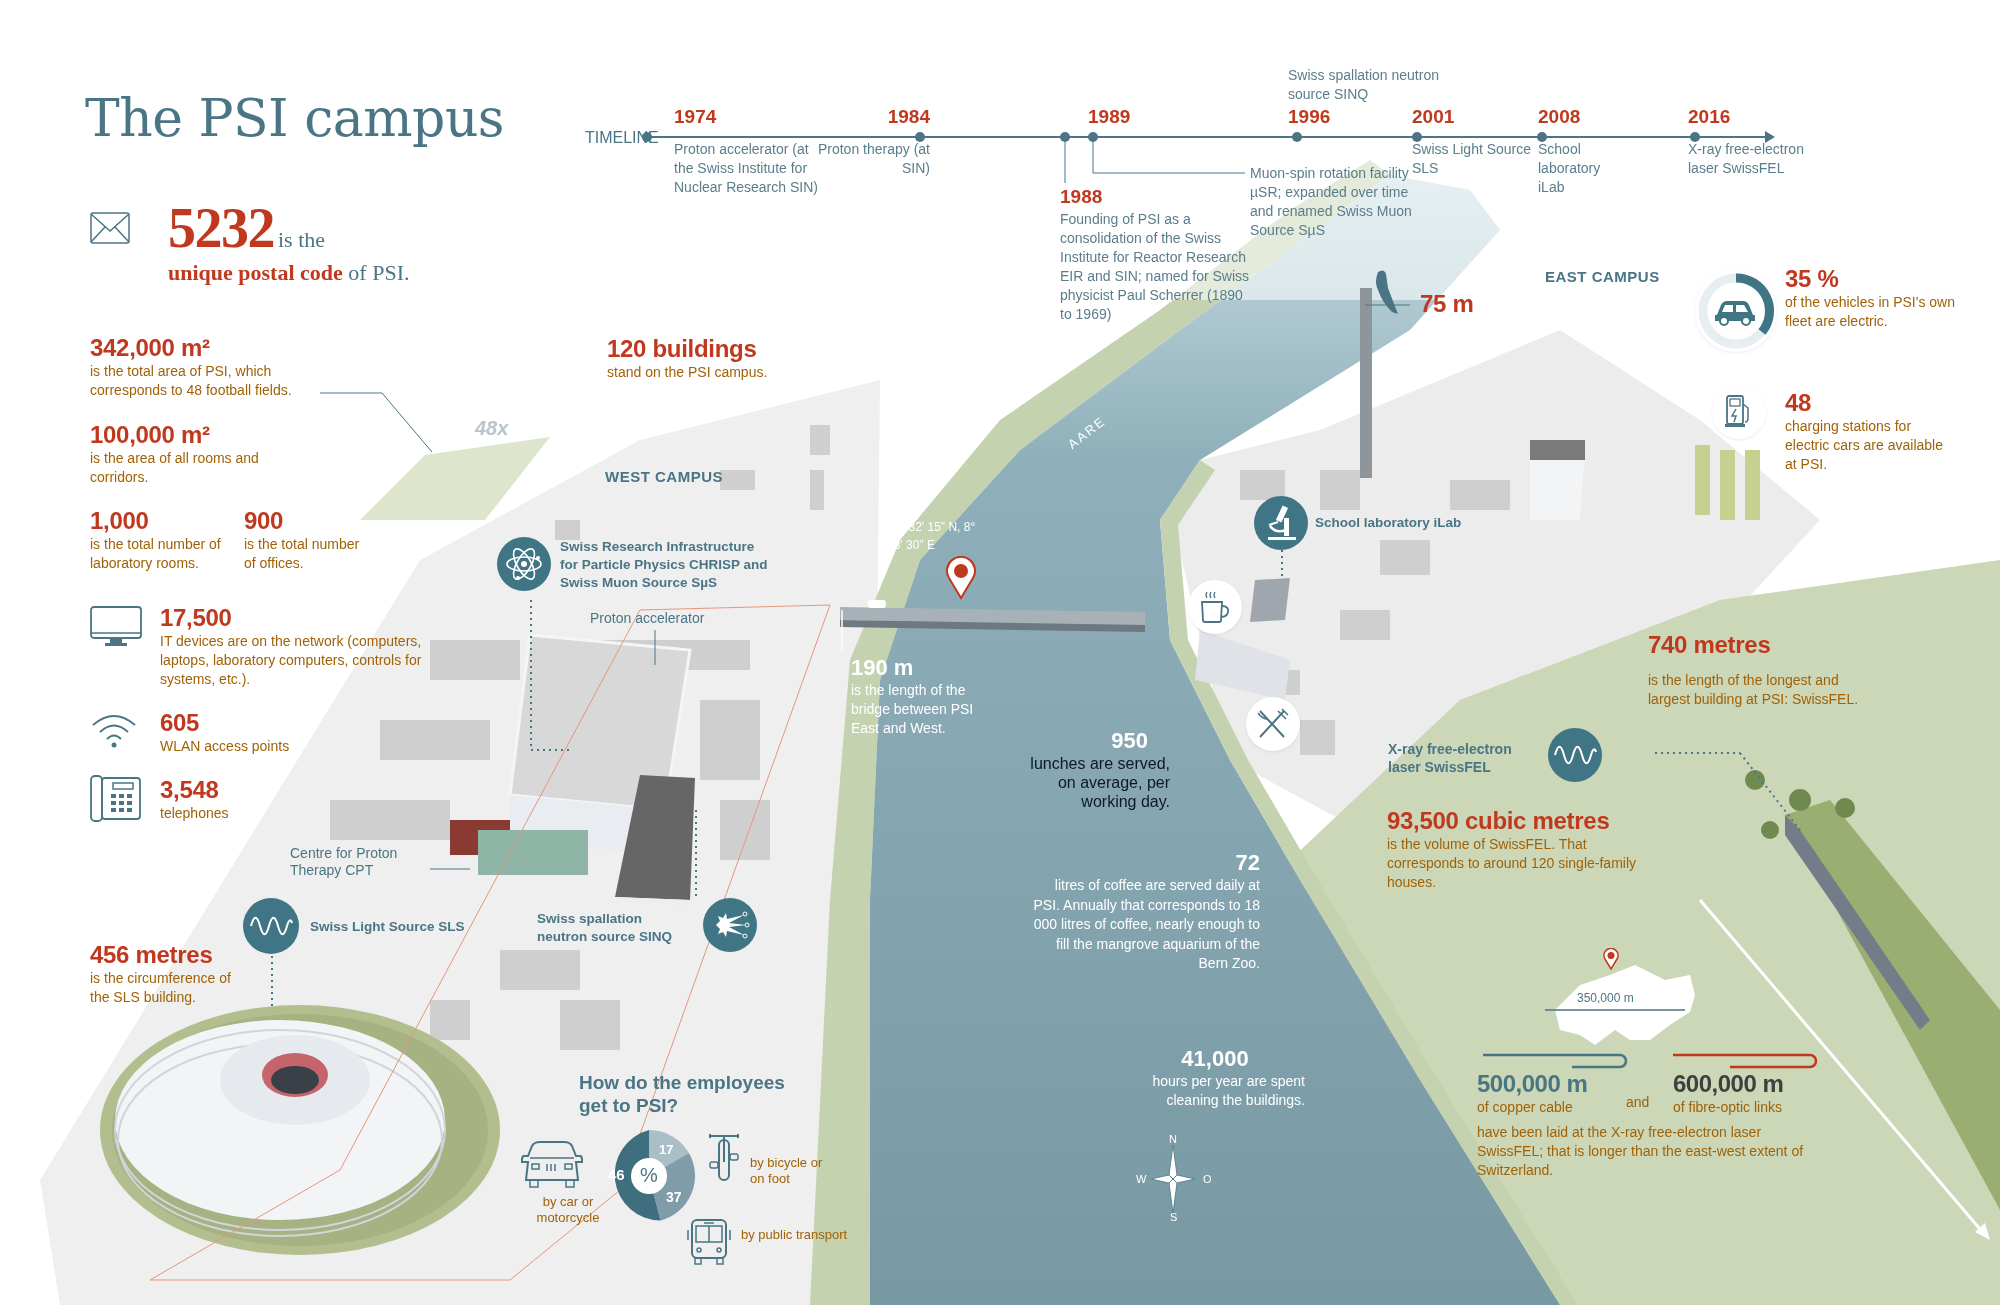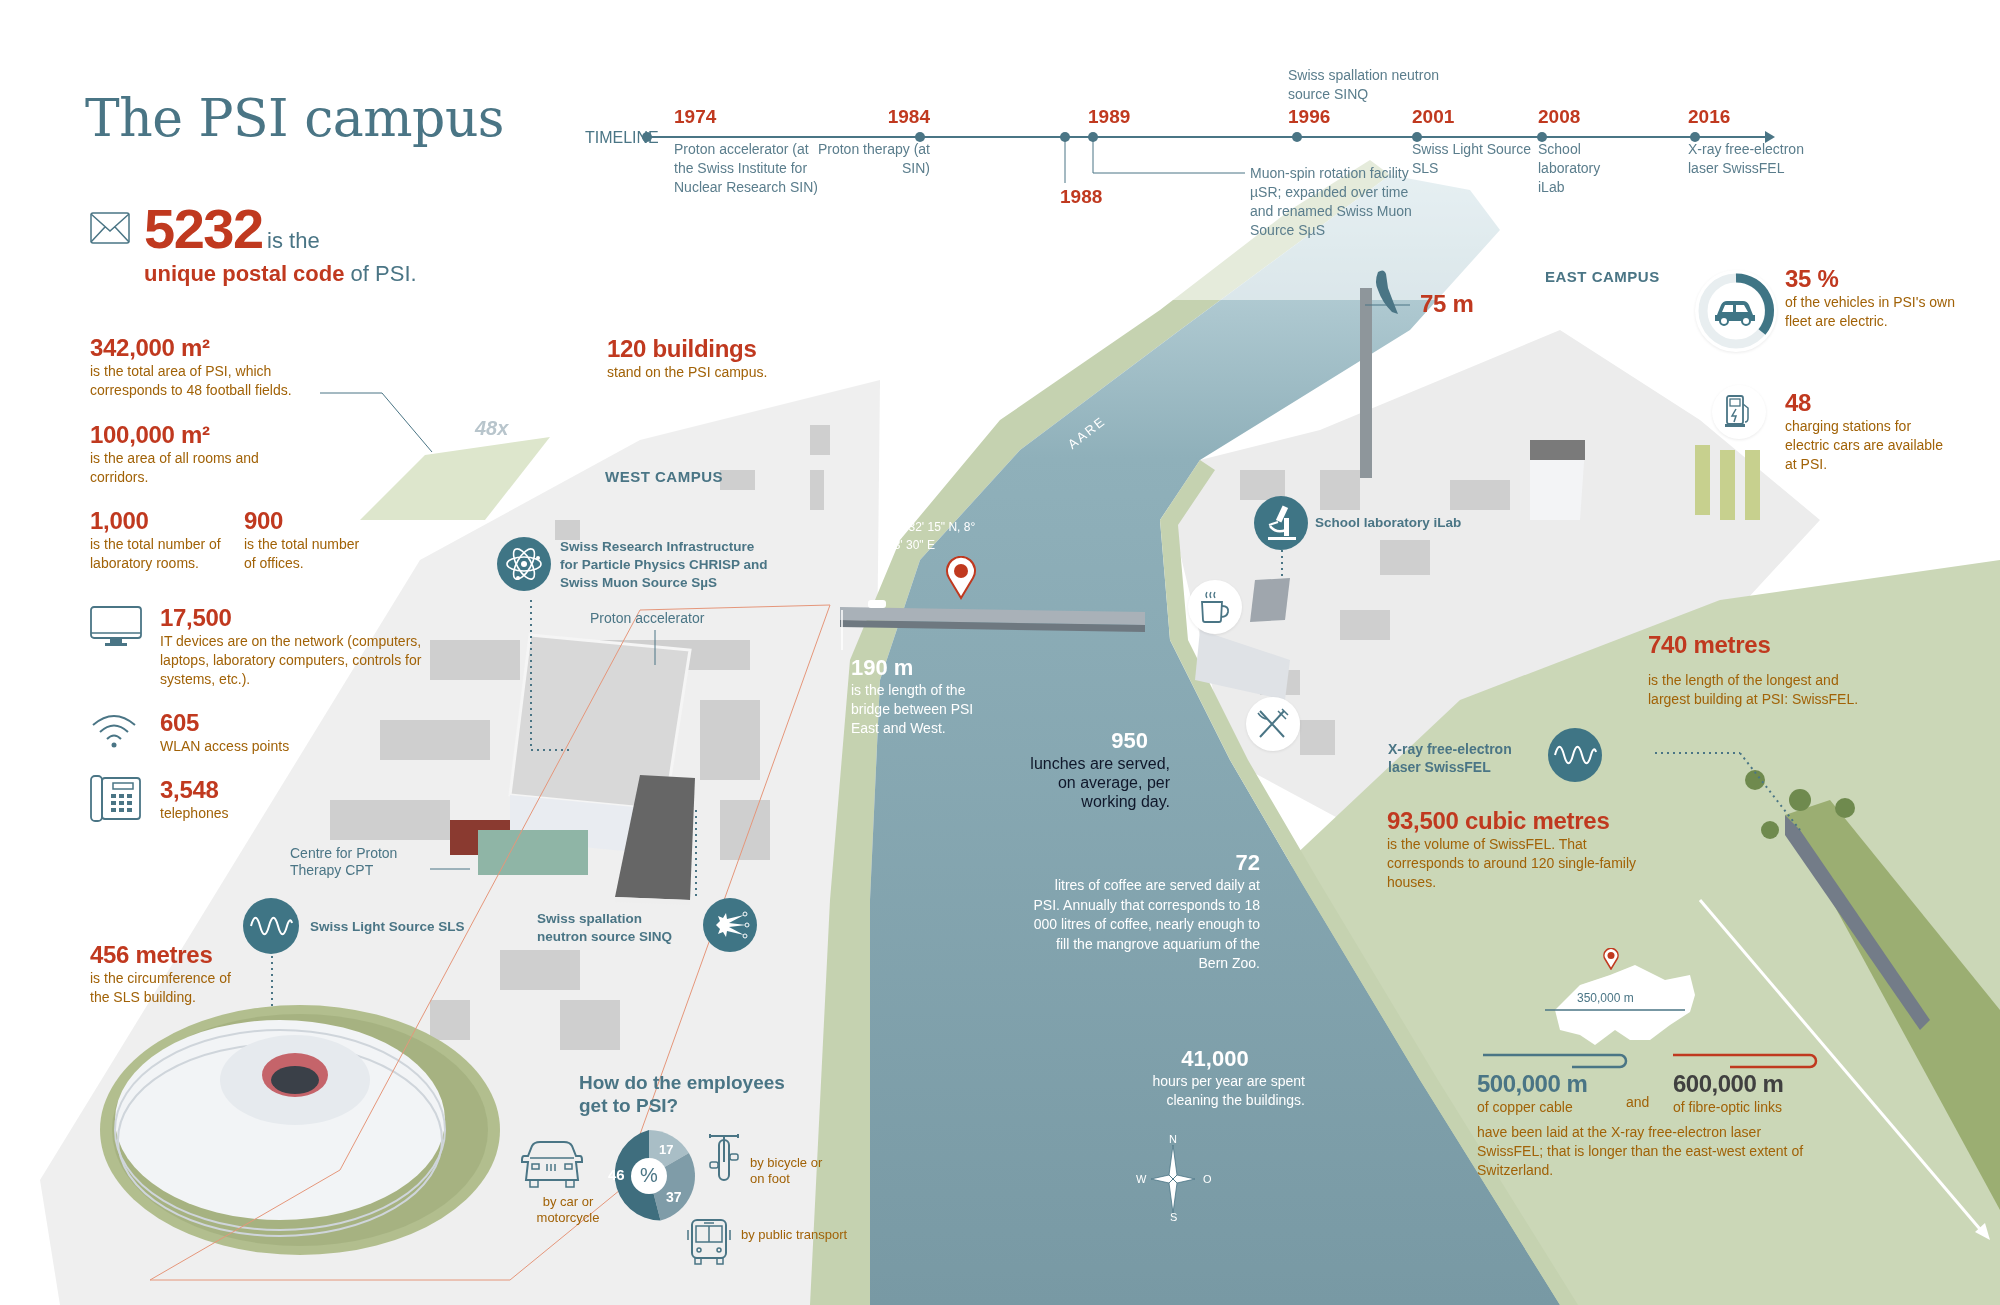--- a/index.html
+++ b/index.html
@@ -151,21 +151,21 @@
 </svg>
 
 <h1 class="abs serif teal" style="left:85px;top:88px;font-size:52px;font-weight:normal;color:#4a7585;letter-spacing:-0.5px;">The PSI campus</h1>
 
 <div class="abs" style="left:90px;top:212px;">
   <svg width="40" height="32" viewBox="0 0 40 32">
       <rect x="1" y="1" width="38" height="30" rx="2" fill="none" stroke="#4a7585" stroke-width="1.5"></rect>
       <path d="M1,2 L20,19 L39,2 M1,30 L15,15 M39,30 L25,15" fill="none" stroke="#4a7585" stroke-width="1.5"></path>
     </svg>
 </div>
-<div class="abs" style="left:144px;top:196px;">
+<div class="abs" style="left:168px;top:196px;font-family:Liberation Serif, serif;">
   <span style="font-size:56px;font-weight:bold;color:#c0391f;letter-spacing:-1.5px;">5232</span>
   <span style="font-size:22px;color:#4a7585;">is the</span>
   <div style="font-size:22px;margin-top:0px;">
     <span style="color:#c0391f;font-weight:bold;">unique postal code</span>
     <span style="color:#4a7585;">of PSI.</span>
   </div>
 </div>
 
 <div class="abs" style="left:0;top:0;width:2000px;height:360px;">
   <span class="abs" style="left:585px;top:129px;font-size:16px;color:#4a7585;">TIMELINE</span>
@@ -193,20 +193,21 @@
     <div class="tl-text" style="margin-top:12px;">Proton accelerator (at the Swiss Institute for Nuclear Research SIN)</div>
   </div>
 
   <div class="abs" style="left:800px;top:106px;width:130px;text-align:right;">
     <div class="tl-year" style="text-align:right;padding-right:0;">1984</div>
     <div class="tl-text" style="margin-top:12px;">Proton therapy (at SIN)</div>
   </div>
 
   <div class="abs" style="left:1060px;top:186px;width:190px;">
     <div class="tl-year">1988</div>
+    <div class="tl-text" style="margin-top:2px;">Founding of PSI as a consolidation of the Swiss Institute for Reactor Research EIR and SIN; named for Swiss physicist Paul Scherrer (1890 to 1969)</div>
   </div>
 
   <div class="abs" style="left:1088px;top:106px;">
     <div class="tl-year">1989</div>
   </div>
   <div class="abs tl-text" style="left:1250px;top:164px;width:170px;">Muon-spin rotation facility µSR; expanded over time and renamed Swiss Muon Source SµS</div>
 
   <div class="abs tl-text" style="left:1288px;top:66px;width:170px;">Swiss spallation neutron source SINQ</div>
   <div class="abs tl-year" style="left:1288px;top:106px;">1996</div>
 

